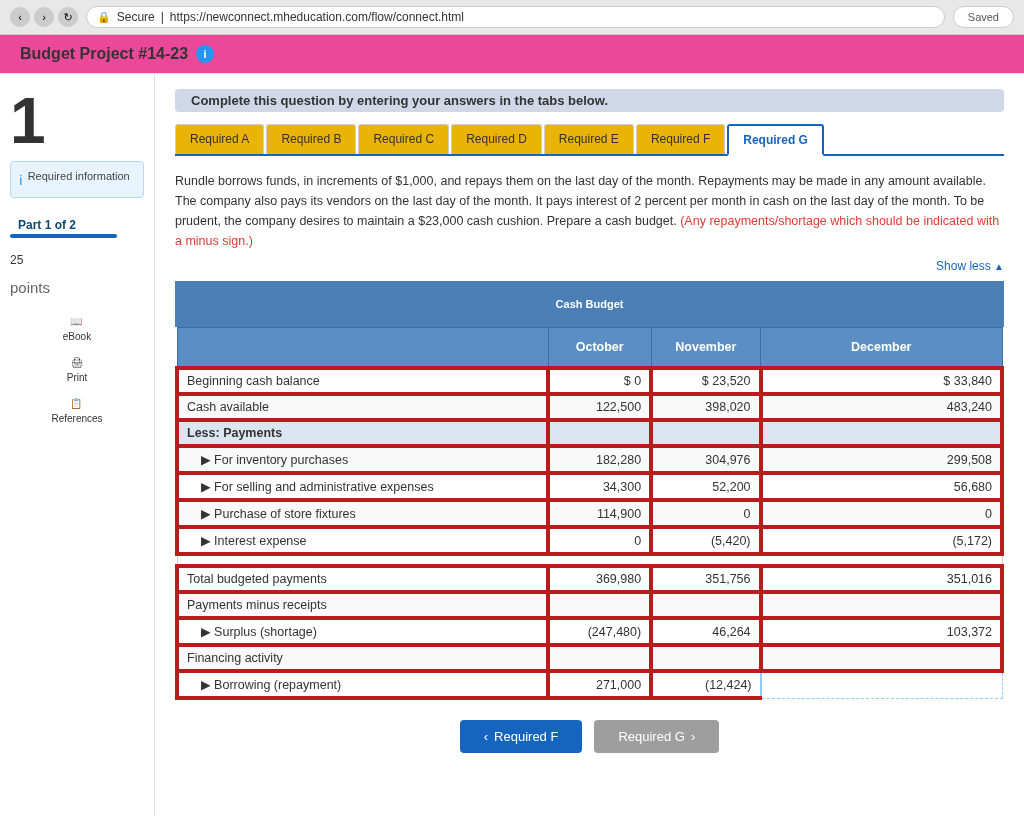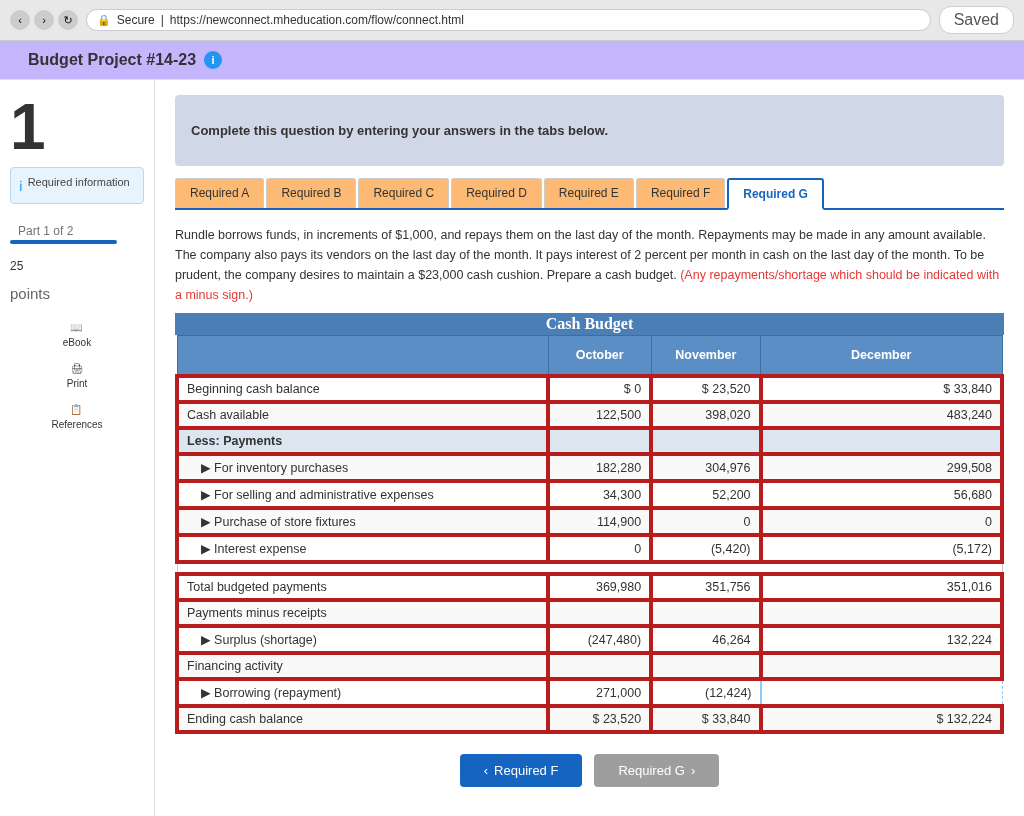--- a/index.html
+++ b/index.html
@@ -11,54 +11,54 @@
       display: flex;
       align-items: center;
       gap: 8px;
       border-bottom: 1px solid #ccc;
       font-size: 12px;
     }
     .browser-nav { display: flex; gap: 4px; align-items: center; }
     .nav-btn { width: 20px; height: 20px; border-radius: 50%; border: none; background: #ccc; cursor: pointer; font-size: 11px; }
     .address-bar { flex: 1; background: white; border: 1px solid #ccc; border-radius: 12px; padding: 3px 10px; font-size: 12px; display: flex; align-items: center; gap: 6px; }
     .secure-icon { color: #2a7a2a; font-size: 11px; }
-    .saved-btn { background: white; border: 1px solid #ccc; border-radius: 12px; padding: 4px 14px; font-size: 16px; color: #555; }
+    .saved-btn { background: white; border: 1px solid #ccc; border-radius: 12px; padding: 4px 14px; font-size: 11px; color: #555; }
 
     .page-container { display: flex; background: white; min-height: 780px; }
     
     .left-sidebar { width: 155px; padding: 15px 10px; border-right: 1px solid #e0e0e0; flex-shrink: 0; }
     .step-number { font-size: 64px; font-weight: bold; color: #333; line-height: 1; margin-bottom: 8px; }
     .instruction-box { background: #e8f4fd; border: 1px solid #b8d9f0; border-radius: 4px; padding: 8px; font-size: 11px; color: #444; margin-bottom: 20px; display: flex; align-items: flex-start; gap: 5px; }
     .info-icon { color: #2196F3; font-size: 14px; flex-shrink: 0; }
-    .part-label { font-size: 12px; font-weight: normal; color: #737373; margin-bottom: 2px; padding-left: 8px; }
+    .part-label { font-size: 12px; font-weight: bold; color: #0c4a6e; margin-bottom: 2px; padding-left: 8px; }
     .part-progress { height: 4px; background: #1565C0; border-radius: 2px; width: 80%; margin-bottom: 15px; }
     .points-label { font-size: 12px; color: #333; margin-bottom: 12px; }
     .points-sub { font-size: 15px; color: #666; margin-bottom: 20px; }
     
     .sidebar-icons { display: flex; flex-direction: column; gap: 15px; margin-top: 10px; }
     .sidebar-icon-item { display: flex; flex-direction: column; align-items: center; gap: 4px; cursor: pointer; }
     .sidebar-icon-item span { font-size: 10px; color: #333; }
     .icon-shape { font-size: 22px; color: #444; }
 
     .main-content { flex: 1; padding: 15px 20px; }
     
-    .header-bar { background: #d0d8e8; padding: 28px 16px; border-radius: 4px; margin-bottom: 12px; font-size: 13px; font-weight: bold; color: #333; }
+    .header-bar { background: #d0d8e8; padding: 4px 16px; border-radius: 4px; margin-bottom: 12px; font-size: 13px; font-weight: bold; color: #333; }
     
     .tabs-container { display: flex; border-bottom: 2px solid #1565C0; margin-bottom: 15px; flex-wrap: wrap; }
-    .tab { padding: 7px 14px; font-size: 12px; cursor: pointer; border: 1px solid #ccc; border-bottom: none; background: #fdba74; color: #333; margin-right: 2px; border-radius: 3px 3px 0 0; }
+    .tab { padding: 7px 14px; font-size: 12px; cursor: pointer; border: 1px solid #ccc; border-bottom: none; background: #eab308; color: #333; margin-right: 2px; border-radius: 3px 3px 0 0; }
     .tab.active { background: white; border: 2px solid #1565C0; border-bottom: 2px solid white; font-weight: bold; color: #1565C0; margin-bottom: -2px; z-index: 1; }
     
     .description-box { font-size: 12.5px; color: #333; line-height: 1.6; margin-bottom: 8px; }
     .description-box .highlight { color: #e53935; }
     
     .show-less { text-align: right; color: #1565C0; font-size: 12px; cursor: pointer; margin-bottom: 8px; }
     .show-less-arrow { font-size: 10px; }
     
     .cash-budget-table { width: 100%; border-collapse: collapse; font-size: 12.5px; }
-    .cash-budget-table caption { background: #4a7eb5; color: white; padding: 2px; font-size: 16px; font-weight: bold; text-align: center; font-family: Liberation Serif, serif; }
+    .cash-budget-table caption { background: #4a7eb5; color: white; padding: 17px; font-size: 11px; font-weight: bold; text-align: center; }
     
     .cash-budget-table th {
       background: #5b8ec4;
       color: white;
       padding: 12px 8px;
       text-align: center;
       border: 1px solid #3a6ea5;
     }
     .cash-budget-table th.label-col { background: #5b8ec4; text-align: left; }
     
@@ -83,21 +83,21 @@
       background: transparent;
       outline: none;
     }
     .cell-dashed { border: 1px dashed #90CAF9 !important; }
     
     .bottom-nav { display: flex; justify-content: center; gap: 12px; margin-top: 20px; }
     .nav-tab-btn { padding: 9px 24px; font-size: 13px; border-radius: 4px; border: none; cursor: pointer; display: flex; align-items: center; gap: 6px; }
     .nav-tab-btn.prev { background: #1565C0; color: white; }
     .nav-tab-btn.next { background: #9e9e9e; color: white; }
     
-    .page-title-bar { padding: 10px 28px; display: flex; justify-content: space-between; align-items: center; background: #c4b5fd; border-bottom: 1px solid #e0e0e0; }
+    .page-title-bar { padding: 10px 20px; display: flex; justify-content: space-between; align-items: center; background: #ec4899; border-bottom: 1px solid #e0e0e0; }
     .page-title { font-size: 16px; font-weight: bold; color: #333; display: flex; align-items: center; gap: 8px; }
     .info-circle { display: inline-block; width: 18px; height: 18px; background: #2196F3; color: white; border-radius: 50%; font-size: 11px; text-align: center; line-height: 18px; cursor: pointer; }
   </style>
 </head>
 <body>
 
 <div class="browser-bar">
   <div class="browser-nav">
     <button class="nav-btn">‹</button>
     <button class="nav-btn">›</button>
@@ -163,20 +163,24 @@
       <div class="tab">Required E</div>
       <div class="tab">Required F</div>
       <div class="tab active">Required G</div>
     </div>
 
     <div class="description-box">
       <span>Rundle borrows funds, in increments of $1,000, and repays them on the last day of the month. Repayments may be made in any amount available. The company also pays its vendors on the last day of the month. It pays interest of 2 percent per month in cash on the last day of the month. To be prudent, the company desires to maintain a $23,000 cash cushion. Prepare a cash budget.</span>
       <span class="highlight">(Any repayments/shortage which should be indicated with a minus sign.)</span>
     </div>
 
+    <div class="show-less">
+      <span>Show less</span>
+      <span class="show-less-arrow"> ▲</span>
+    </div>
 
     <table class="cash-budget-table">
       <caption>Cash Budget</caption>
       <thead>
         <tr>
           <th class="label-col" style="width:45%"></th>
           <th>October</th>
           <th>November</th>
           <th>December</th>
         </tr>
@@ -236,39 +240,33 @@
           <tr>
             <td class="td-label">Payments minus receipts</td>
             <td class="td-value"></td>
             <td class="td-value"></td>
             <td class="td-value"></td>
           </tr>
           <tr>
             <td class="td-label td-indent">▶ Surplus (shortage)</td>
             <td class="td-value">(247,480)</td>
             <td class="td-value">46,264</td>
-            <td class="td-value">132,224</td>
+            <td class="td-value">103,372</td>
           </tr>
           <tr>
             <td class="td-label">Financing activity</td>
             <td class="td-value"></td>
             <td class="td-value"></td>
             <td class="td-value"></td>
           </tr>
           <tr>
             <td class="td-label td-indent">▶ Borrowing (repayment)</td>
             <td class="td-value" style="border-right: 2px solid rgb(144, 202, 249);">271,000</td>
             <td class="td-value" style="border-right: 2px solid rgb(144, 202, 249);">(12,424)</td>
             <td class="td-value cell-dashed"><input type="text" class="input-cell" style=""></td>
-          </tr>
-          <tr>
-            <td class="td-label">Ending cash balance</td>
-            <td class="td-value">$ 23,520</td>
-            <td class="td-value">$ 33,840</td>
-            <td class="td-value">$ 132,224</td>
           </tr>
         </tbody>
     </table>
 
     <div class="bottom-nav">
       <button class="nav-tab-btn prev">
         <span>‹</span>
         <span>Required F</span>
       </button>
       <button class="nav-tab-btn next">

